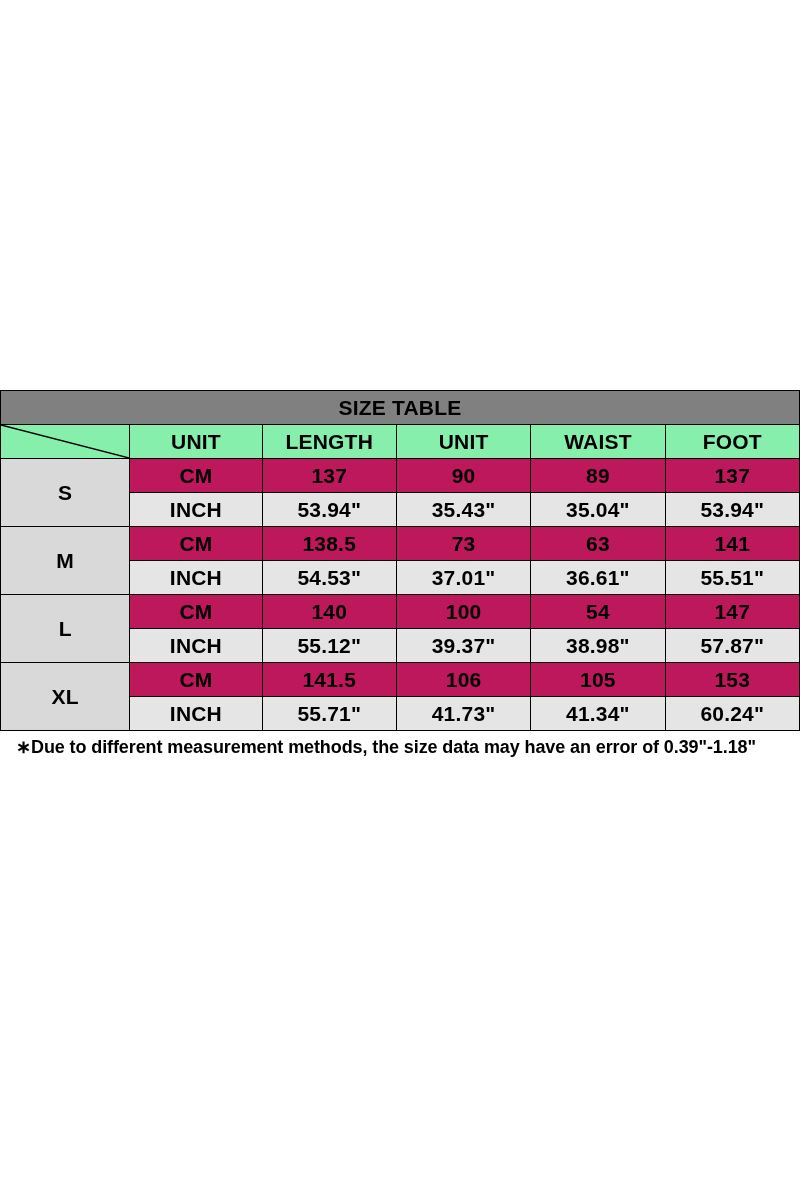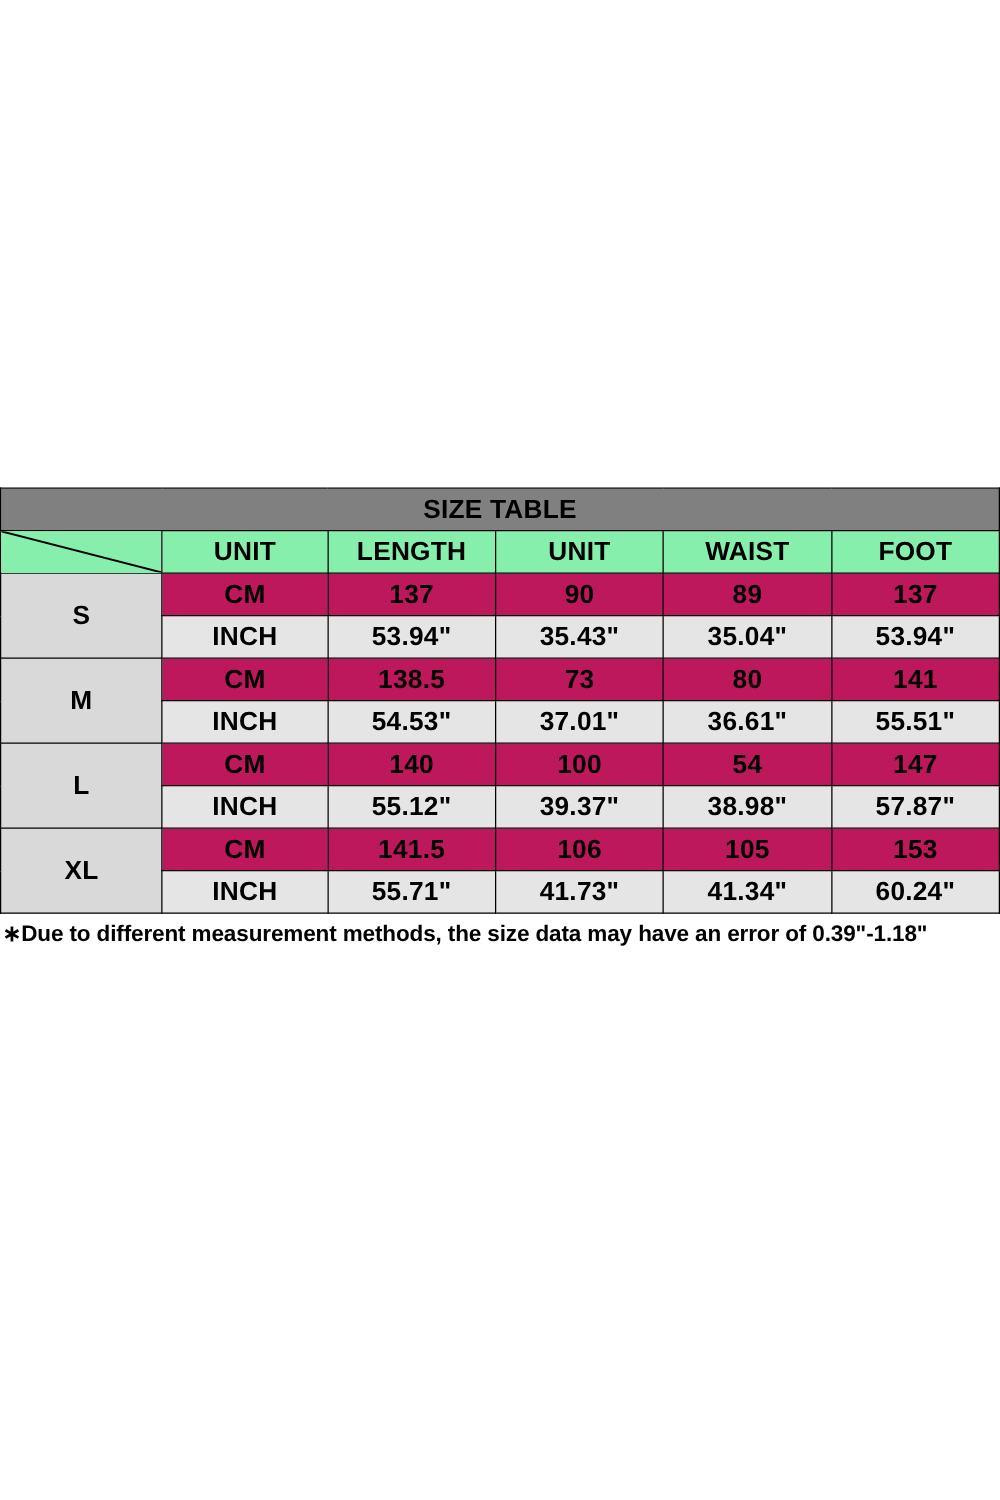--- a/index.html
+++ b/index.html
@@ -88,21 +88,21 @@
 
   .note {
     position: absolute;
     left: 0;
     top: 736px;
     width: 800px;
     font-size: 18px;
     font-weight: bold;
     color: #000000;
     text-align: left;
-    padding-left: 2px;
+    padding-left: 16px;
     box-sizing: border-box;
     letter-spacing: -0.1px;
   }
 
   .col-size { width: 128px; }
   .col-unit { width: 131px; }
   .col-data { width: 133px; }
 </style>
 </head>
 <body>
@@ -149,21 +149,21 @@
         <td>35.43"</td>
         <td>35.04"</td>
         <td>53.94"</td>
       </tr>
 
       <tr>
         <td class="size-label" rowspan="2">M</td>
         <td class="unit-cell">CM</td>
         <td class="unit-cell">138.5</td>
         <td class="unit-cell">73</td>
-        <td class="unit-cell">80</td>
+        <td class="unit-cell">63</td>
         <td class="unit-cell">141</td>
       </tr>
       <tr class="row-alt">
         <td>INCH</td>
         <td>54.53"</td>
         <td>37.01"</td>
         <td>36.61"</td>
         <td>55.51"</td>
       </tr>
 

